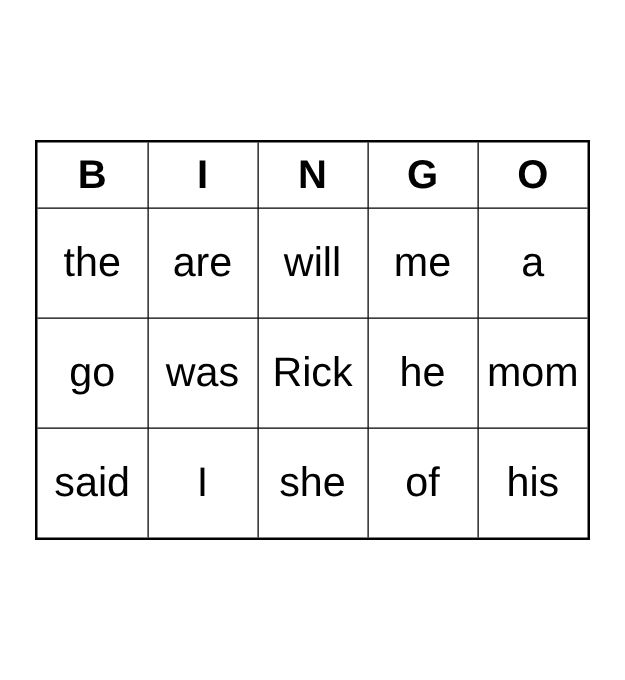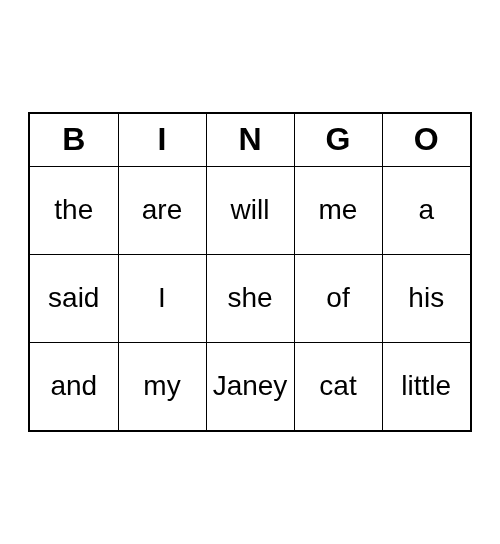--- a/index.html
+++ b/index.html
@@ -27,21 +27,21 @@
       border-collapse: collapse;
     }
 
     .bingo-table td,
     .bingo-table th {
       border: 1.5px solid #000;
       width: 88px;
       height: 88px;
       text-align: center;
       vertical-align: middle;
-      font-size: 28px;
+      font-size: 33px;
     }
 
     .bingo-table th {
       height: 52px;
       font-size: 32px;
       font-weight: bold;
       border-top: none;
     }
 
     .bingo-table th:first-child {
@@ -80,28 +80,28 @@
     </thead>
     <tbody id="bingo-body">
     <tr>
           <td>the</td>
           <td>are</td>
           <td>will</td>
           <td>me</td>
           <td>a</td>
         </tr>
         <tr>
+          <td>go</td>
+          <td>was</td>
+          <td>Rick</td>
+          <td>he</td>
+          <td>mom</td>
+        </tr>
+        <tr>
           <td>said</td>
           <td>I</td>
           <td>she</td>
           <td>of</td>
           <td>his</td>
         </tr>
-        <tr>
-          <td>and</td>
-          <td>my</td>
-          <td>Janey</td>
-          <td>cat</td>
-          <td>little</td>
-        </tr>
       </tbody>
   </table>
 </div>
 
 </body></html>

